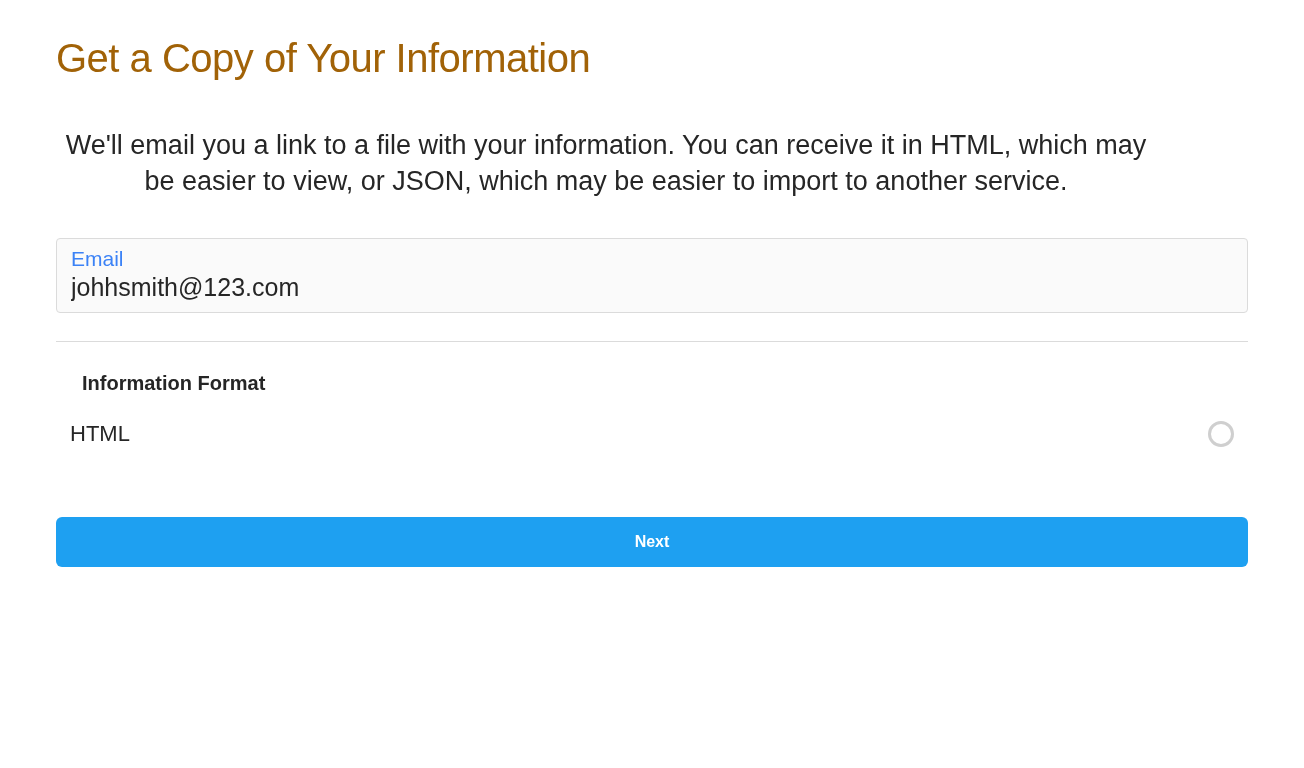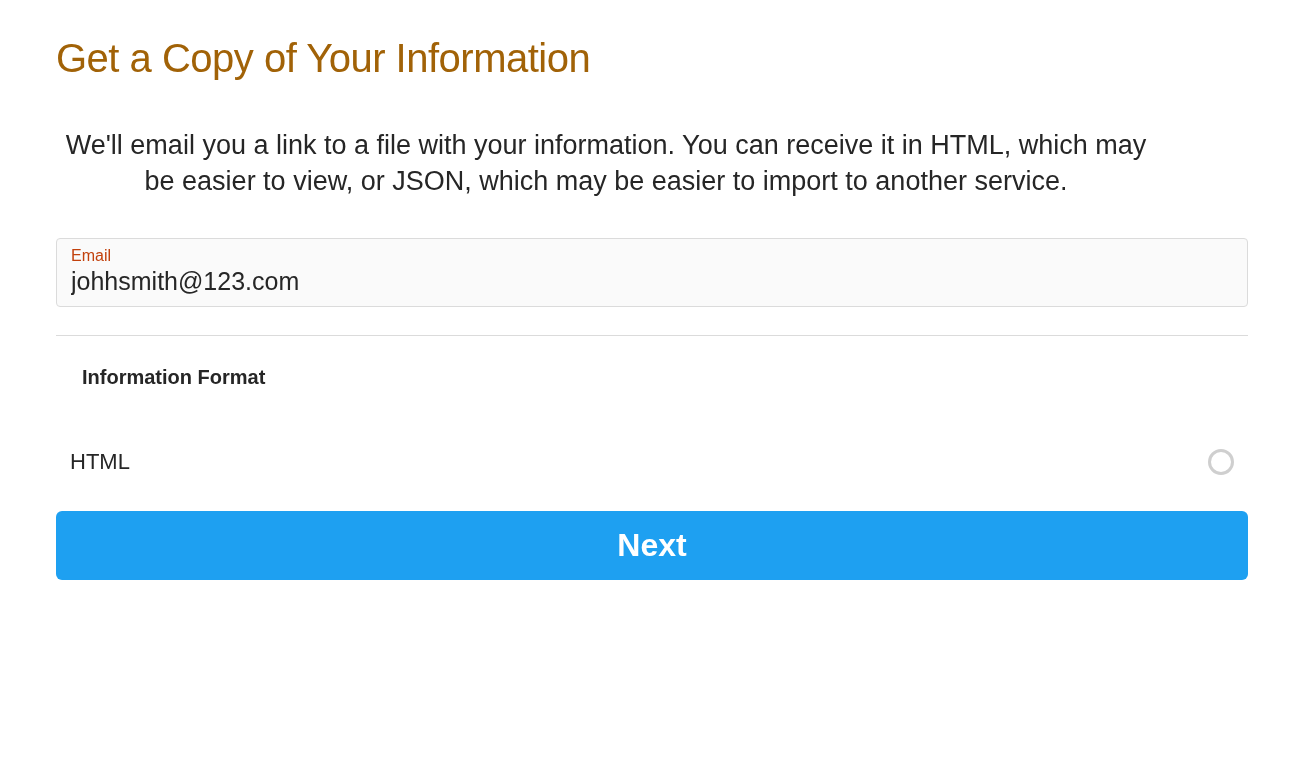--- a/index.html
+++ b/index.html
@@ -31,22 +31,22 @@
       text-align: center;
     }
     .email-box {
       border: 1px solid #dbdbdb;
       background: #fafafa;
       border-radius: 4px;
       padding: 8px 14px 10px 14px;
       margin-bottom: 28px;
     }
     .email-label {
-      font-size: 16px;
-      color: #c2410c;
+      font-size: 21px;
+      color: #3b82f6;
       display: block;
       margin-bottom: 2px;
     }
     .email-value {
       font-size: 25px;
       color: #262626;
       border: none;
       background: transparent;
       width: 100%;
       outline: none;
@@ -61,21 +61,21 @@
     }
     .format-heading {
       font-size: 20px;
       font-weight: 700;
       color: #262626;
       margin-left: 26px;
       margin-bottom: 26px;
     }
     .format-row {
       display: flex;
-      align-items: flex-end;
+      align-items: flex-start;
       justify-content: space-between;
       padding: 0 14px;
       position: relative;
       height: 60px;
     }
     .format-label {
       font-size: 22px;
       color: #262626;
     }
     .radio {
@@ -109,21 +109,21 @@
       right: 64px;
       top: 50%;
       transform: translateY(-50%);
       pointer-events: none;
     }
     .next-button {
       display: block;
       width: 100%;
       background: #1ea0f1;
       color: #ffffff;
-      font-size: 32px;
+      font-size: 16px;
       font-weight: 600;
       text-align: center;
       border: none;
       border-radius: 6px;
       padding: 16px 12px;
       cursor: pointer;
     }
   </style>
 </head>
 <body>

